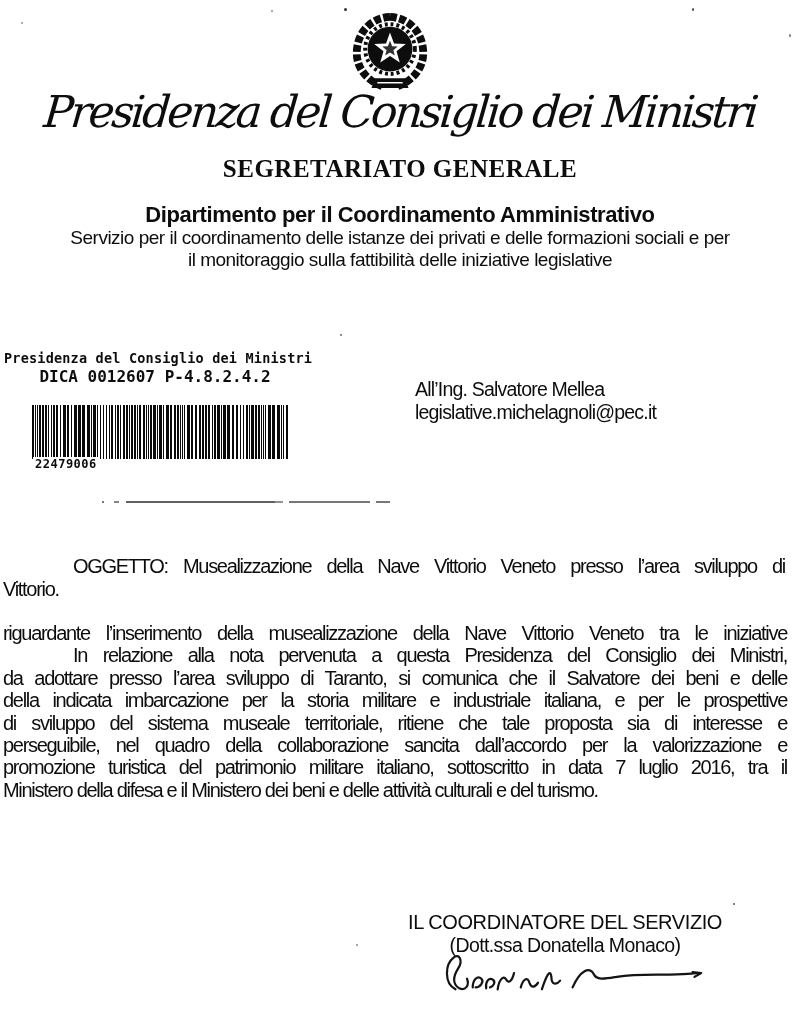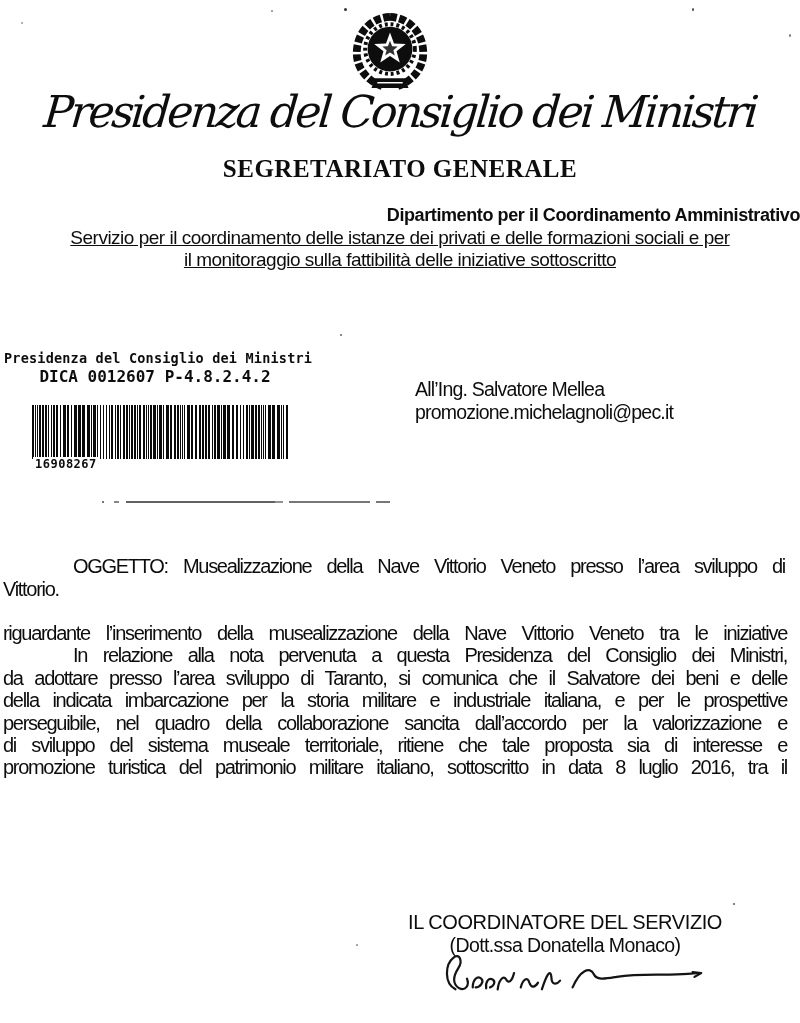--- a/index.html
+++ b/index.html
@@ -16,23 +16,23 @@
     font-family:"DejaVu Serif",serif;font-style:italic;
     font-size:44px;letter-spacing:-3px;transform:skewX(-5deg);
     white-space:nowrap;
   }
   .secretariat{
     left:0;top:155px;width:800px;text-align:center;
     font-family:"Liberation Serif",serif;font-weight:bold;
     font-size:25px;letter-spacing:.5px;
   }
   .dept{left:0;top:204px;width:800px;text-align:center;line-height:22.5px;}
-  .dept .l1{font-weight:bold;font-size:18px;letter-spacing:-.4px;text-align:right;}
+  .dept .l1{font-weight:bold;font-size:22px;letter-spacing:-.4px;}
   .dept .l2{font-size:19px;letter-spacing:-.3px;}
-  .dept .l3,.dept .l4{font-size:19px;letter-spacing:-.5px;text-decoration:underline;}
+  .dept .l3,.dept .l4{font-size:19px;letter-spacing:-.5px;}
   
   .stamp{
     left:4px;top:350px;width:302px;text-align:center;
     font-family:"DejaVu Sans Mono",monospace;font-weight:bold;
   }
   .stamp .s1{font-size:13.5px;letter-spacing:.2px;line-height:17px;white-space:nowrap;}
   .stamp .s2{font-size:16px;line-height:19px;white-space:nowrap;}
   .stamp .s3{font-size:16px;line-height:19px;white-space:nowrap;}
   .barcode{left:32px;top:405px;width:256px;height:54px;font-size:0;}
   .barcode span{display:inline-block;height:100%;vertical-align:top;}
@@ -79,49 +79,50 @@
       <path d="M28,70.5 L54,70.5" stroke="#ffffff" stroke-width="1.5"></path>
     </svg>
   </div>
 
   <div class="abs script-title">Presidenza del Consiglio dei Ministri</div>
   <div class="abs secretariat">SEGRETARIATO GENERALE</div>
 
   <div class="abs dept">
     <div class="l1">Dipartimento per il Coordinamento Amministrativo</div>
     <div class="l3">Servizio per il coordinamento delle istanze dei privati e delle formazioni sociali e per</div>
-    <div class="l4">il monitoraggio sulla fattibilità delle iniziative sottoscritto</div>
+    <div class="l4">il monitoraggio sulla fattibilità delle iniziative legislative</div>
   </div>
 
   <div class="abs stamp">
     <div class="s1">Presidenza del Consiglio dei Ministri</div>
     <div class="s2">DICA 0012607 P-4.8.2.4.2</div>
   </div>
   <div class="abs barcode" id="barcode"><span class="b" style="width: 2px;"></span><span style="width: 1px;"></span><span class="b" style="width: 1px;"></span><span style="width: 1px;"></span><span class="b" style="width: 1px;"></span><span style="width: 1px;"></span><span class="b" style="width: 2px;"></span><span style="width: 1px;"></span><span class="b" style="width: 2px;"></span><span style="width: 1px;"></span><span class="b" style="width: 2px;"></span><span style="width: 1px;"></span><span class="b" style="width: 1px;"></span><span style="width: 2px;"></span><span class="b" style="width: 1px;"></span><span style="width: 1px;"></span><span class="b" style="width: 2px;"></span><span style="width: 1px;"></span><span class="b" style="width: 2px;"></span><span style="width: 2px;"></span><span class="b" style="width: 1px;"></span><span style="width: 2px;"></span><span class="b" style="width: 3px;"></span><span style="width: 1px;"></span><span class="b" style="width: 2px;"></span><span style="width: 2px;"></span><span class="b" style="width: 1px;"></span><span style="width: 2px;"></span><span class="b" style="width: 3px;"></span><span style="width: 1px;"></span><span class="b" style="width: 3px;"></span><span style="width: 1px;"></span><span class="b" style="width: 3px;"></span><span style="width: 2px;"></span><span class="b" style="width: 3px;"></span><span style="width: 1px;"></span><span class="b" style="width: 1px;"></span><span style="width: 1px;"></span><span class="b" style="width: 3px;"></span><span style="width: 1px;"></span><span class="b" style="width: 1px;"></span><span style="width: 2px;"></span><span class="b" style="width: 1px;"></span><span style="width: 2px;"></span><span class="b" style="width: 1px;"></span><span style="width: 2px;"></span><span class="b" style="width: 1px;"></span><span style="width: 2px;"></span><span class="b" style="width: 1px;"></span><span style="width: 1px;"></span><span class="b" style="width: 2px;"></span><span style="width: 2px;"></span><span class="b" style="width: 1px;"></span><span style="width: 1px;"></span><span class="b" style="width: 2px;"></span><span style="width: 1px;"></span><span class="b" style="width: 1px;"></span><span style="width: 2px;"></span><span class="b" style="width: 2px;"></span><span style="width: 1px;"></span><span class="b" style="width: 2px;"></span><span style="width: 1px;"></span><span class="b" style="width: 1px;"></span><span style="width: 1px;"></span><span class="b" style="width: 2px;"></span><span style="width: 1px;"></span><span class="b" style="width: 2px;"></span><span style="width: 1px;"></span><span class="b" style="width: 1px;"></span><span style="width: 1px;"></span><span class="b" style="width: 2px;"></span><span style="width: 2px;"></span><span class="b" style="width: 2px;"></span><span style="width: 1px;"></span><span class="b" style="width: 1px;"></span><span style="width: 1px;"></span><span class="b" style="width: 1px;"></span><span style="width: 1px;"></span><span class="b" style="width: 2px;"></span><span style="width: 1px;"></span><span class="b" style="width: 3px;"></span><span style="width: 1px;"></span><span class="b" style="width: 1px;"></span><span style="width: 1px;"></span><span class="b" style="width: 3px;"></span><span style="width: 1px;"></span><span class="b" style="width: 1px;"></span><span style="width: 2px;"></span><span class="b" style="width: 3px;"></span><span style="width: 1px;"></span><span class="b" style="width: 2px;"></span><span style="width: 2px;"></span><span class="b" style="width: 2px;"></span><span style="width: 1px;"></span><span class="b" style="width: 2px;"></span><span style="width: 1px;"></span><span class="b" style="width: 1px;"></span><span style="width: 1px;"></span><span class="b" style="width: 1px;"></span><span style="width: 1px;"></span><span class="b" style="width: 1px;"></span><span style="width: 2px;"></span><span class="b" style="width: 3px;"></span><span style="width: 1px;"></span><span class="b" style="width: 2px;"></span><span style="width: 2px;"></span><span class="b" style="width: 2px;"></span><span style="width: 2px;"></span><span class="b" style="width: 2px;"></span><span style="width: 1px;"></span><span class="b" style="width: 2px;"></span><span style="width: 1px;"></span><span class="b" style="width: 2px;"></span><span style="width: 1px;"></span><span class="b" style="width: 2px;"></span><span style="width: 2px;"></span><span class="b" style="width: 1px;"></span><span style="width: 1px;"></span><span class="b" style="width: 2px;"></span><span style="width: 1px;"></span><span class="b" style="width: 3px;"></span><span style="width: 1px;"></span><span class="b" style="width: 1px;"></span><span style="width: 1px;"></span><span class="b" style="width: 3px;"></span><span style="width: 1px;"></span><span class="b" style="width: 3px;"></span><span style="width: 2px;"></span><span class="b" style="width: 2px;"></span><span style="width: 2px;"></span><span class="b" style="width: 2px;"></span><span style="width: 2px;"></span><span class="b" style="width: 1px;"></span><span style="width: 2px;"></span><span class="b" style="width: 1px;"></span><span style="width: 2px;"></span><span class="b" style="width: 2px;"></span><span style="width: 1px;"></span><span class="b" style="width: 1px;"></span><span style="width: 1px;"></span><span class="b" style="width: 3px;"></span><span style="width: 1px;"></span><span class="b" style="width: 2px;"></span><span style="width: 1px;"></span><span class="b" style="width: 2px;"></span><span style="width: 1px;"></span><span class="b" style="width: 1px;"></span><span style="width: 1px;"></span><span class="b" style="width: 1px;"></span><span style="width: 1px;"></span><span class="b" style="width: 1px;"></span><span style="width: 2px;"></span><span class="b" style="width: 3px;"></span><span style="width: 1px;"></span><span class="b" style="width: 3px;"></span><span style="width: 2px;"></span><span class="b" style="width: 3px;"></span><span style="width: 1px;"></span><span class="b" style="width: 1px;"></span><span style="width: 1px;"></span><span class="b" style="width: 1px;"></span><span style="width: 2px;"></span><span class="b" style="width: 2px;"></span><span style="width: 1px;"></span></div>
-  <div class="abs barcode-num">16908267</div>
+  <div class="abs barcode-num">22479006</div>
   <div class="abs faint-line"></div>
 
   <div class="abs recipient">
     <div>All’Ing. Salvatore Mellea</div>
-    <div>promozione.michelagnoli@pec.it</div>
+    <div>legislative.michelagnoli@pec.it</div>
   </div>
 
   <div class="abs subject">
     <div class="jline indent">OGGETTO: Musealizzazione della  Nave Vittorio Veneto presso l’area sviluppo di</div>
     <div>Vittorio.</div>
   </div>
 
   <div class="abs body-block">
     <div class="jline">riguardante l’inserimento della musealizzazione della  Nave Vittorio Veneto tra le iniziative</div>
     <div class="jline indent">In relazione alla nota pervenuta  a questa Presidenza del Consiglio dei Ministri,</div>
     <div class="jline">da adottare presso l’area sviluppo di Taranto, si comunica che il Salvatore dei beni e delle</div>
     <div class="jline">della indicata imbarcazione per la storia militare e industriale italiana, e per le  prospettive</div>
+    <div class="jline">di sviluppo del sistema museale territoriale, ritiene che tale proposta sia di interesse e</div>
     <div class="jline">perseguibile, nel quadro della collaborazione sancita dall’accordo per la valorizzazione e</div>
-    <div class="jline">di sviluppo del sistema museale territoriale, ritiene che tale proposta sia di interesse e</div>
-    <div class="jline">promozione turistica del patrimonio militare italiano, sottoscritto in data 8 luglio 2016, tra il</div>
+    <div class="jline">promozione turistica del patrimonio militare italiano, sottoscritto in data 7 luglio 2016, tra il</div>
+    <div>Ministero della difesa e il Ministero dei beni e delle attività culturali e del turismo.</div>
   </div>
 
   <div class="abs sig-role">IL COORDINATORE DEL SERVIZIO</div>
   <div class="abs sig-name">(Dott.ssa Donatella Monaco)</div>
   <div class="abs sig-svg">
     <svg viewBox="0 0 280 50" width="275" height="48" aria-hidden="true">
       <g fill="none" stroke="#141414" stroke-width="2.3" stroke-linecap="round" stroke-linejoin="round">
         <path d="M16,42 C4,36 5,16 14,9 C20,4 24,12 19,20 C14,28 12,36 20,41 C26,44 31,38 28,31"></path>
         <path d="M34,40 c0,-8 5,-13 9,-9 c3,3 -1,9 -6,9"></path>
         <path d="M48,41 c-1,-7 3,-12 7,-9 c3,2 1,7 -3,8"></path>

